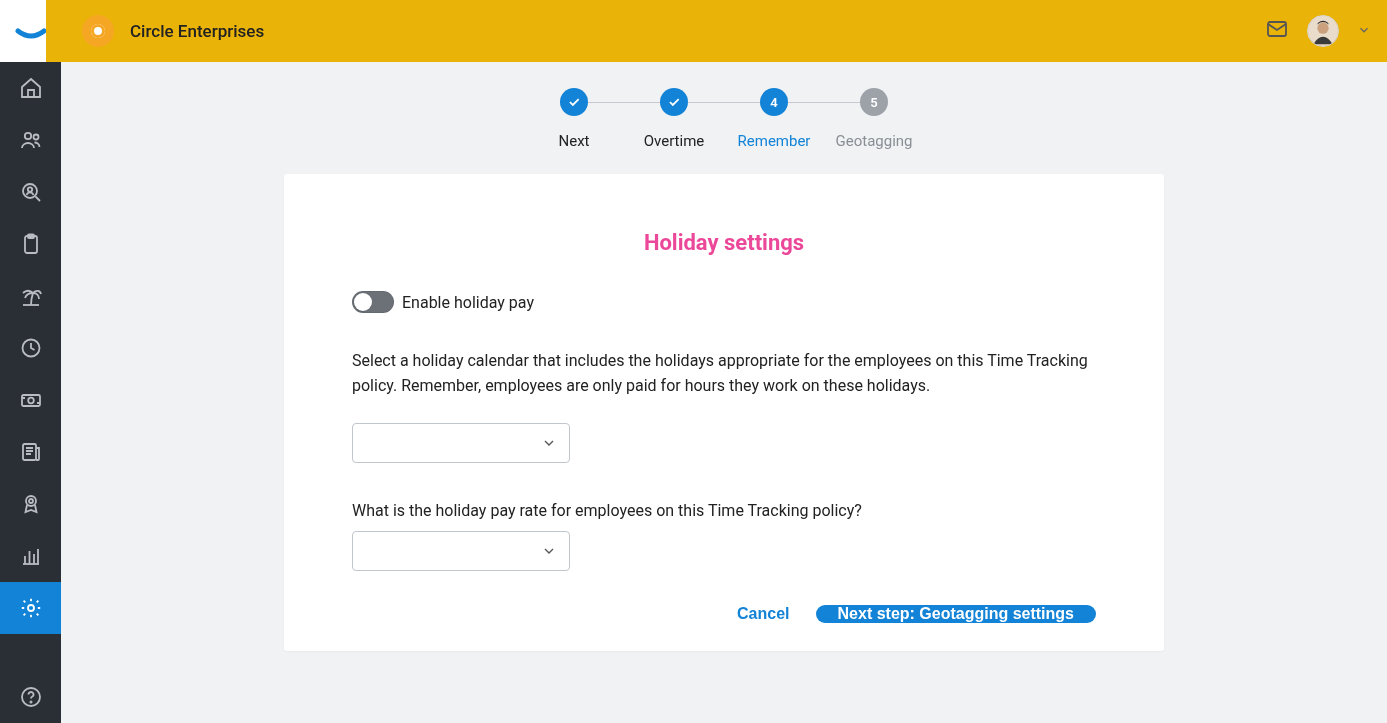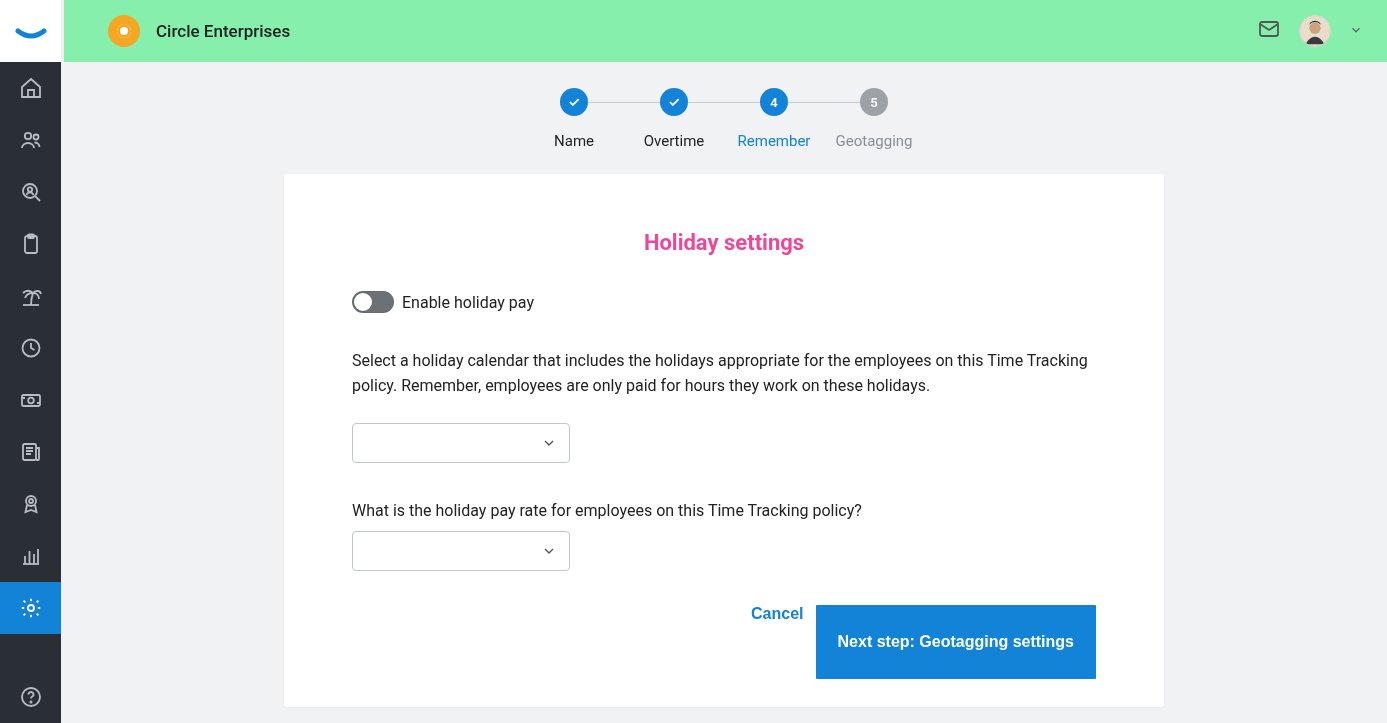--- a/index.html
+++ b/index.html
@@ -44,27 +44,27 @@
   .sidebar-item.active {
     background: #1283d7;
     color: #fff;
   }
   .sidebar-spacer { flex: 1; }
   .sidebar svg { display:block; }
 
   
   .header {
     position: absolute;
-    left: 64px; top: 0;
+    left: 46px; top: 0;
     right: 0;
     height: 62px;
-    background: #86efac;
+    background: #eab308;
     display: flex;
     align-items: center;
-    padding: 0 24px;
+    padding: 0 16px;
   }
   .company-logo {
     width: 32px; height: 32px;
     border-radius: 50%;
     background: #f5a623;
     display:flex; align-items:center; justify-content:center;
     margin-left: 20px;
   }
   .company-logo-inner {
     width: 14px; height:14px; border-radius:50%;
@@ -201,40 +201,40 @@
     justify-content:flex-end;
     padding: 0 12px;
     cursor:pointer;
     margin-bottom: 36px;
   }
   .select-box svg { color:#555; }
 
   .card-actions {
     display:flex;
     justify-content:flex-end;
-    align-items:flex-start;
-    gap: 12px;
+    align-items:center;
+    gap: 26px;
     margin-top: 34px;
   }
   .btn-cancel {
     color:#1283d7;
     font-size:16px;
     font-weight:600;
     background:none;
     border:none;
     cursor:pointer;
   }
   .btn-primary {
     background:#1283d7;
     color:#fff;
     font-size:16px;
     font-weight:600;
     border:none;
-    border-radius:1px;
-    padding: 28px 22px;
+    border-radius:16px;
+    padding: 0 22px;
     cursor:pointer;
   }
 </style>
 </head>
 <body>
 
 <nav class="sidebar">
   <div class="sidebar-logo">
     <svg width="34" height="20" viewBox="0 0 34 20">
       <path d="M4 10 Q17 20 30 10" stroke="#1283d7" stroke-width="5" fill="none" stroke-linecap="round"></path>
@@ -364,21 +364,21 @@
 <main class="content">
 
   <div class="stepper">
     <div class="step">
       <div class="step-circle done">
         <svg width="14" height="14" viewBox="0 0 24 24" fill="none" stroke="#fff" stroke-width="3">
             <path d="M5 12l5 5L20 7"></path>
           </svg>
       </div>
       <div class="step-connector"></div>
-      <div class="step-label">Name</div>
+      <div class="step-label">Next</div>
     </div>
     <div class="step">
       <div class="step-circle done">
         <svg width="14" height="14" viewBox="0 0 24 24" fill="none" stroke="#fff" stroke-width="3">
             <path d="M5 12l5 5L20 7"></path>
           </svg>
       </div>
       <div class="step-connector"></div>
       <div class="step-label">Overtime</div>
     </div>

